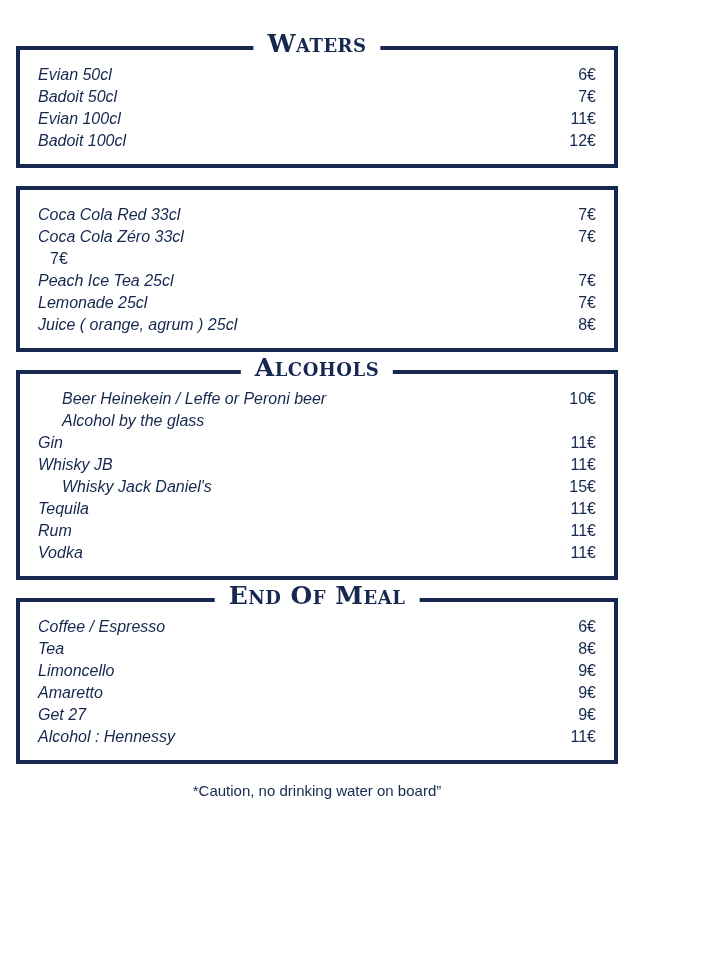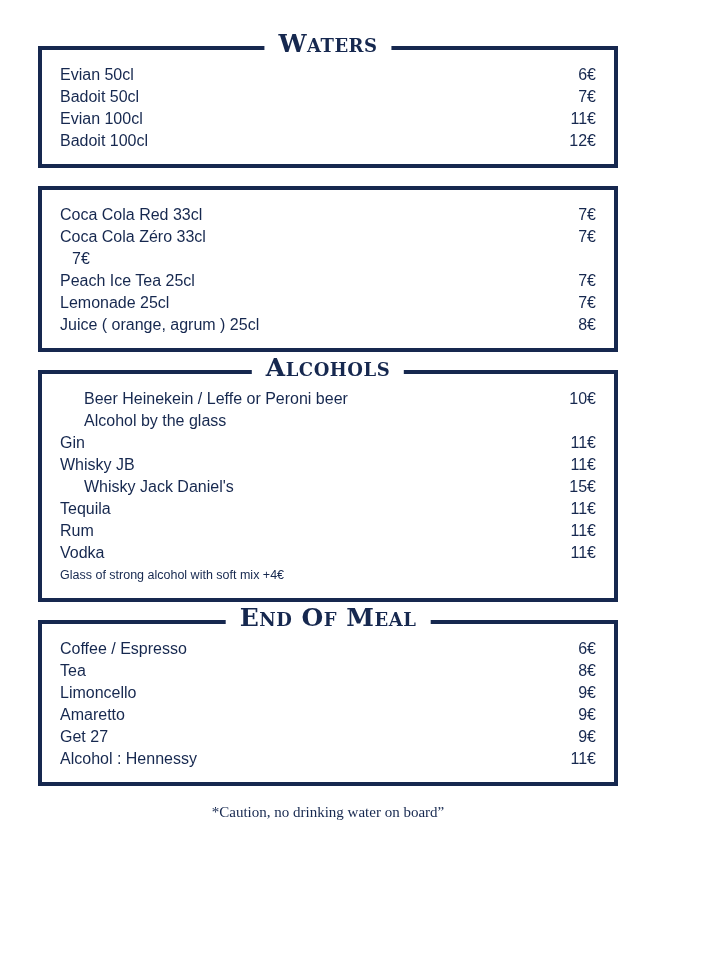--- a/index.html
+++ b/index.html
@@ -11,21 +11,21 @@
     height: 958px;
     background: #ffffff;
     font-family: "Liberation Sans", sans-serif;
     color: #16284f;
     overflow: hidden;
   }
   .menu {
     width: 656px;
     height: 958px;
     box-sizing: border-box;
-    padding: 30px 38px 0 38px;
+    padding: 30px 38px 0 16px;
     position: relative;
   }
   .section {
     position: relative;
     border: 4px solid #16284f;
     box-sizing: border-box;
     margin-bottom: 18px;
     padding: 14px 18px 12px 18px;
   }
   .section-title {
@@ -47,37 +47,38 @@
   .row {
     display: flex;
     align-items: baseline;
     justify-content: space-between;
     font-size: 16px;
     line-height: 22px;
     padding: 0;
   }
   .row .name {
     text-align: center;
+    font-style: italic;
   }
   .row .price {
     text-align: right;
     white-space: nowrap;
     padding-left: 12px;
   }
   .row.small {
     font-size: 12.5px;
     line-height: 20px;
   }
   .row.spaced {
     line-height: 27px;
     margin-left: 24px;
   }
   .footer {
     text-align: center;
-    font-family: Liberation Serif, serif;
+    font-family: Liberation Sans, sans-serif;
     font-size: 15px;
     margin-top: 14px;
     color: #16284f;
   }
   
   #sec-waters { margin-top: 16px; }
   #sec-alcohols .row { line-height: 22px; }
 </style>
 </head>
 <body>
@@ -155,24 +156,20 @@
           <span class="price">11€</span>
         </div>
         <div class="row">
           <span class="name">Rum</span>
           <span class="price">11€</span>
         </div>
         <div class="row">
           <span class="name">Vodka</span>
           <span class="price">11€</span>
         </div>
-        <div class="row small">
-          <span class="name">Glass of strong alcohol with soft mix +4€</span>
-          <span class="price"></span>
-        </div>
       </div>
       <div class="section" id="sec-end-of-meal">
         <div class="section-title">End of meal</div>
         <div class="row">
           <span class="name">Coffee / Espresso</span>
           <span class="price">6€</span>
         </div>
         <div class="row">
           <span class="name">Tea</span>
           <span class="price">8€</span>

